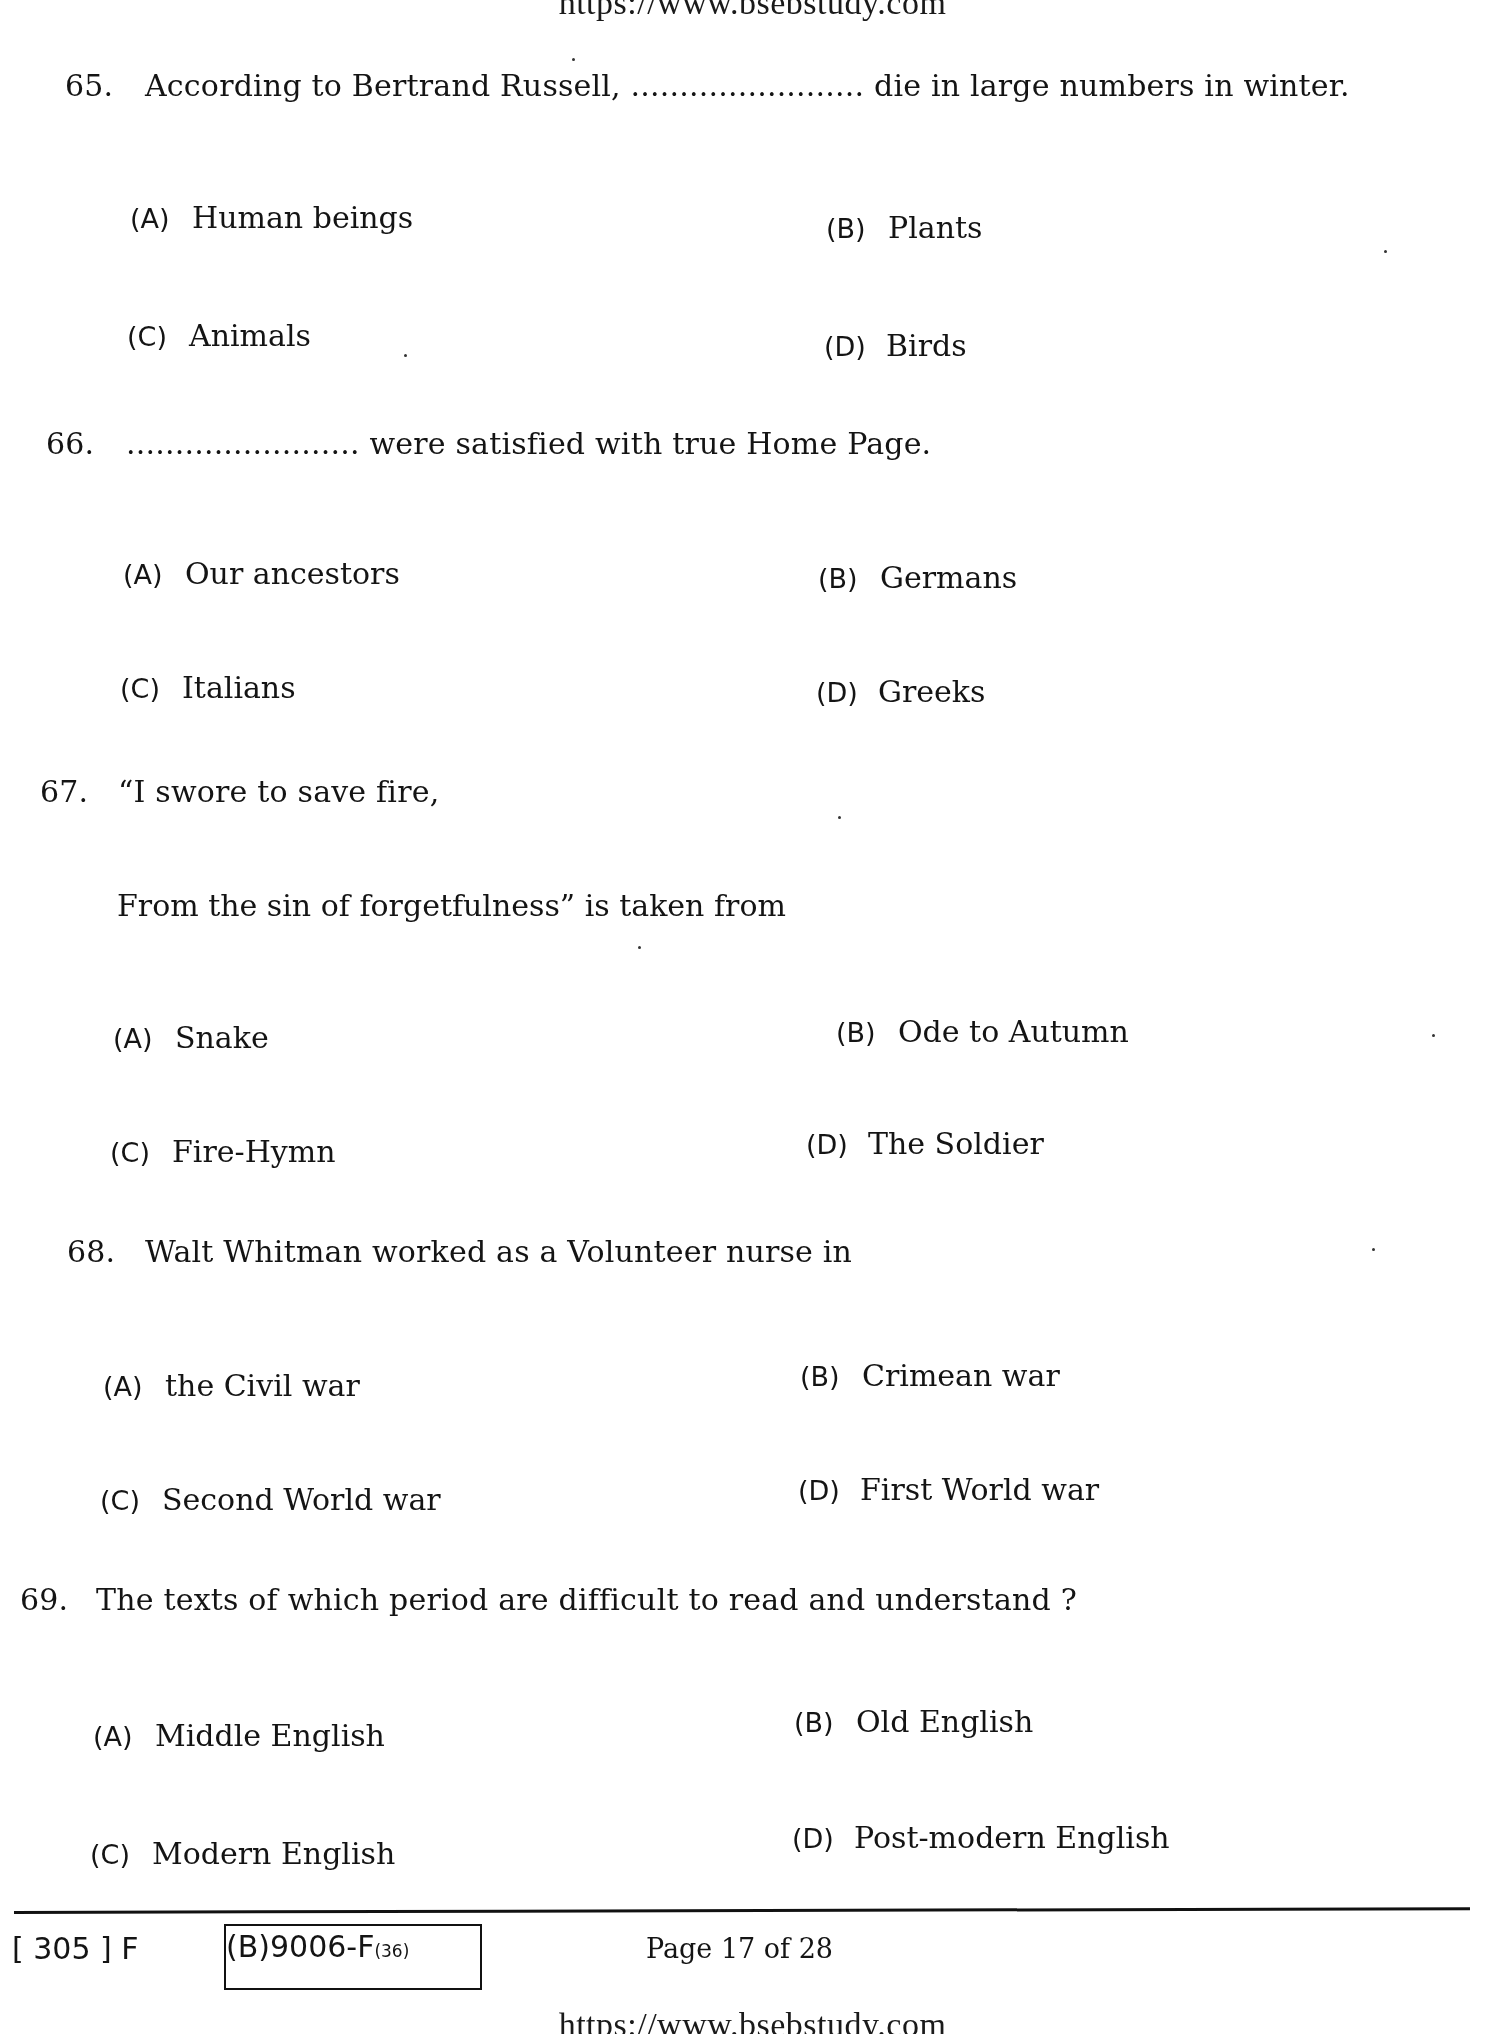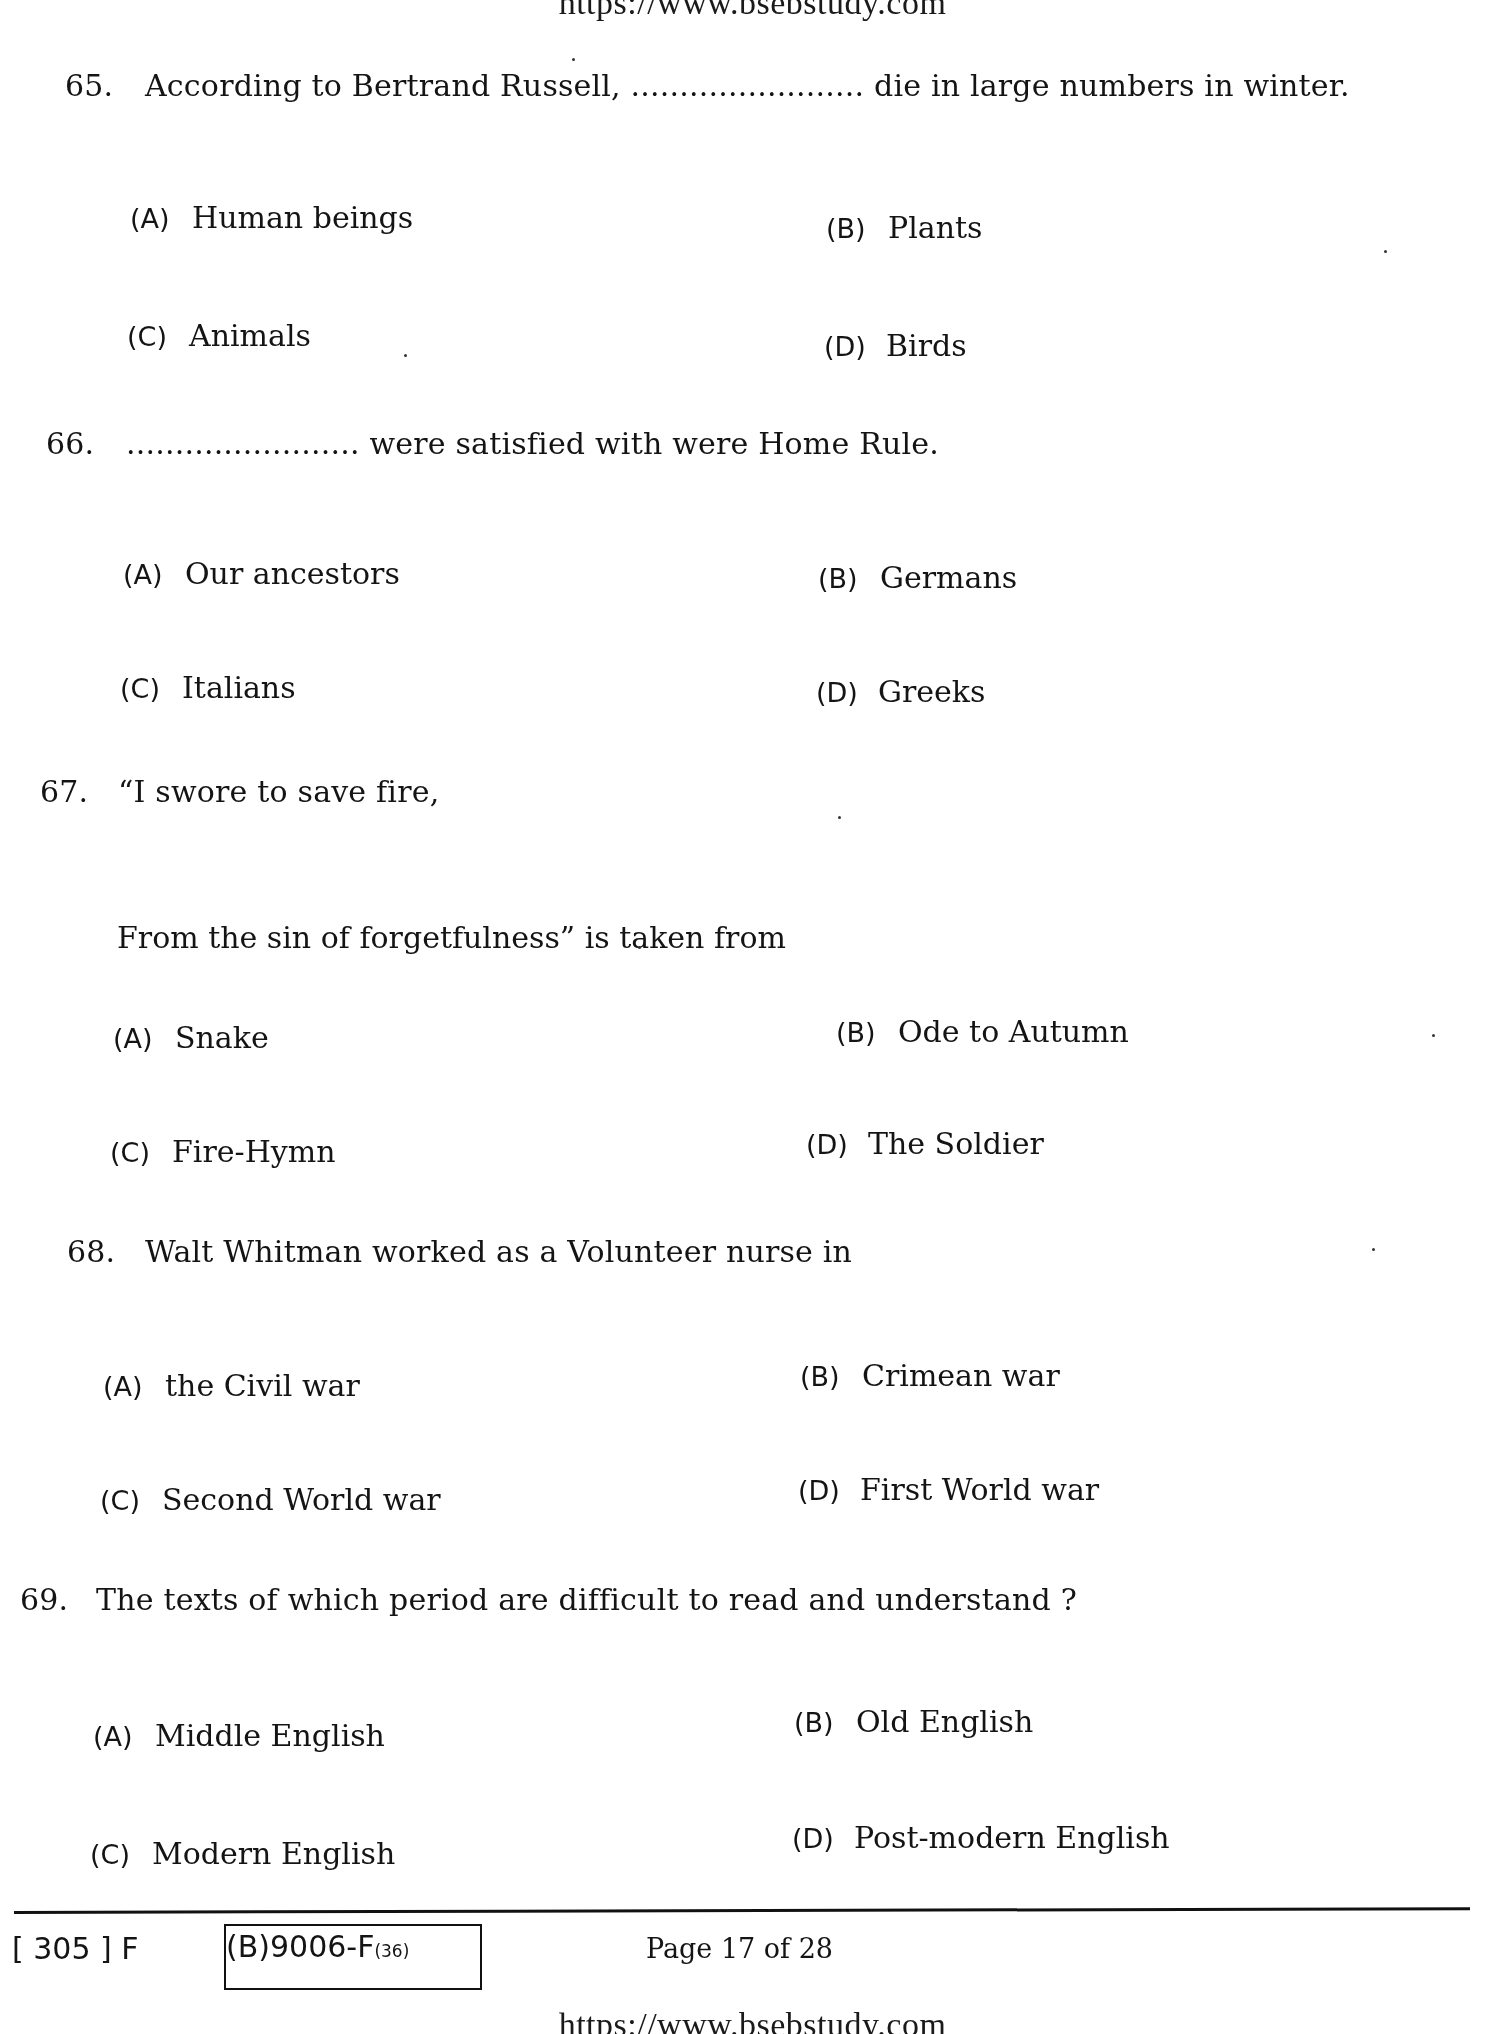--- a/index.html
+++ b/index.html
@@ -123,39 +123,39 @@
   <span class="opt-letter">(B)</span><span class="opt-text">Plants</span>
 </div>
 <div class="option" style="left:127px; top:304px;">
   <span class="opt-letter">(C)</span><span class="opt-text">Animals</span>
 </div>
 <div class="option" style="left:824px; top:314px;">
   <span class="opt-letter">(D)</span><span class="opt-text">Birds</span>
 </div>
 
 <div class="question" style="left:46px; top:426px;">
-  <span class="q-num" style="width:80px;">66.</span><span>........................ were satisfied with were Home Rule.</span>
+  <span class="q-num" style="width:80px;">66.</span><span>........................ were satisfied with true Home Page.</span>
 </div>
 <div class="option" style="left:123px; top:542px;">
   <span class="opt-letter">(A)</span><span class="opt-text">Our ancestors</span>
 </div>
 <div class="option" style="left:818px; top:546px;">
   <span class="opt-letter">(B)</span><span class="opt-text">Germans</span>
 </div>
 <div class="option" style="left:120px; top:656px;">
   <span class="opt-letter">(C)</span><span class="opt-text">Italians</span>
 </div>
 <div class="option" style="left:816px; top:660px;">
   <span class="opt-letter">(D)</span><span class="opt-text">Greeks</span>
 </div>
 
 <div class="question" style="left:40px; top:774px;">
   <span class="q-num" style="width:78px;">67.</span><span>“I swore to save fire,</span>
 </div>
-<div class="q-line2" style="left:117px; top:888px;margin-top:32px;">From the sin of forgetfulness” is taken from</div>
+<div class="q-line2" style="left:117px; top:888px;">From the sin of forgetfulness” is taken from</div>
 <div class="option" style="left:113px; top:1006px;">
   <span class="opt-letter">(A)</span><span class="opt-text">Snake</span>
 </div>
 <div class="option" style="left:836px; top:1000px;text-decoration:underline;">
   <span class="opt-letter">(B)</span><span class="opt-text">Ode to Autumn</span>
 </div>
 <div class="option" style="left:110px; top:1120px;">
   <span class="opt-letter">(C)</span><span class="opt-text">Fire-Hymn</span>
 </div>
 <div class="option" style="left:806px; top:1112px;">

